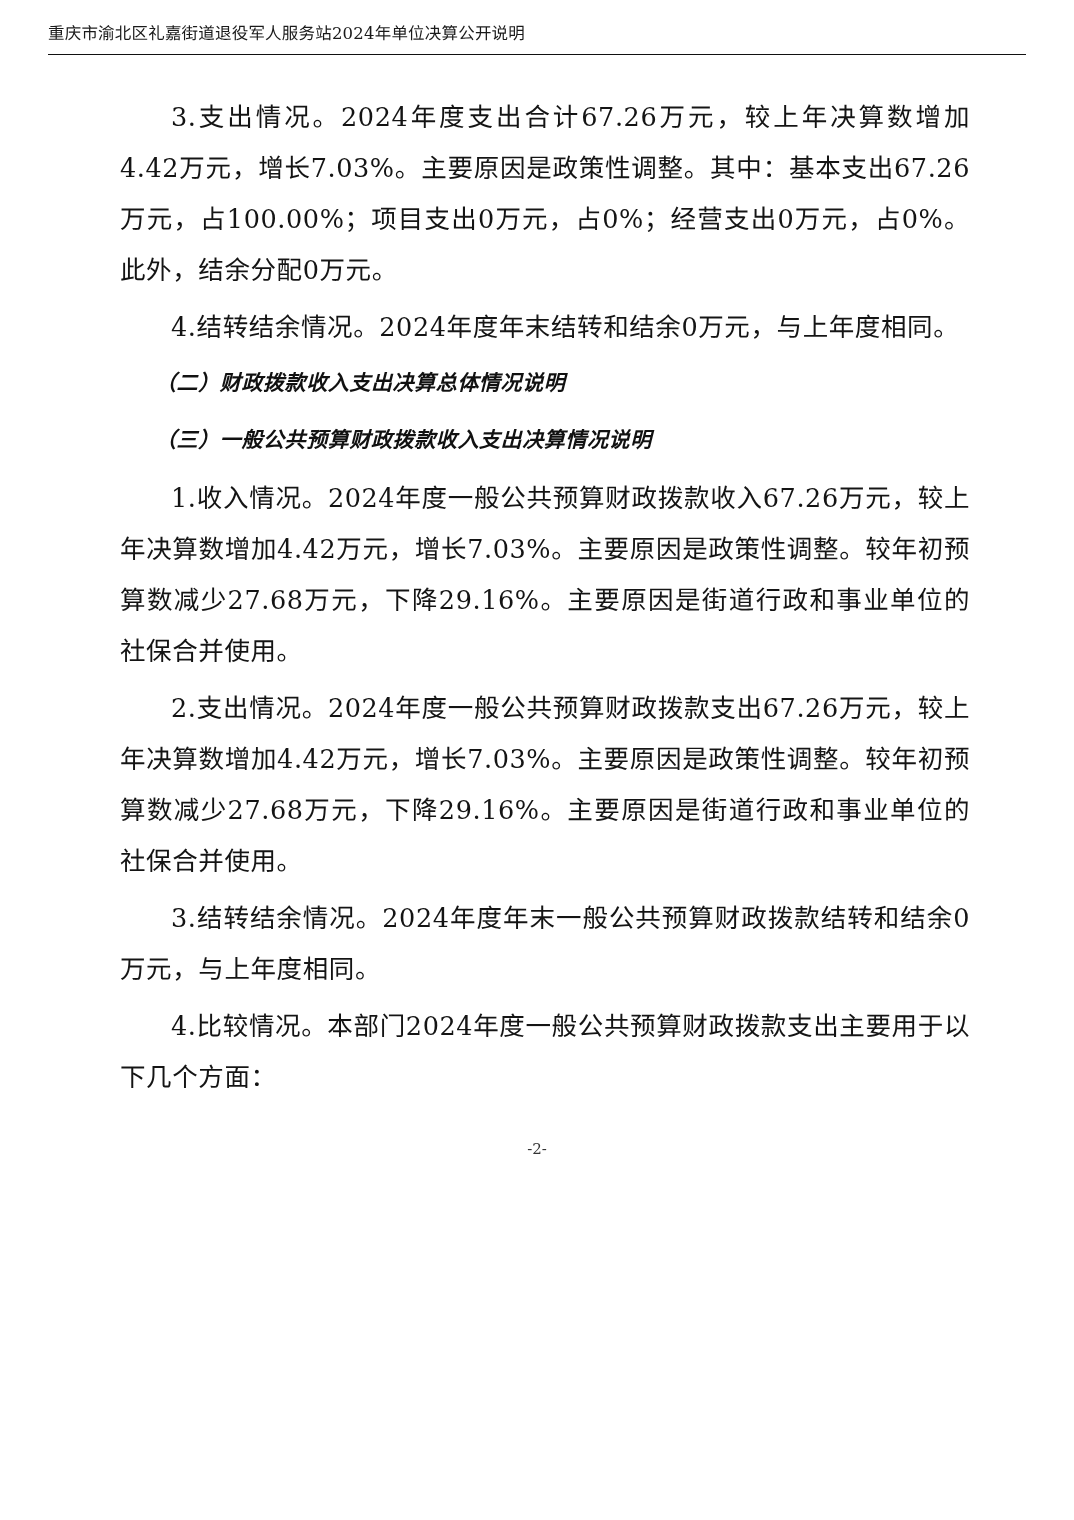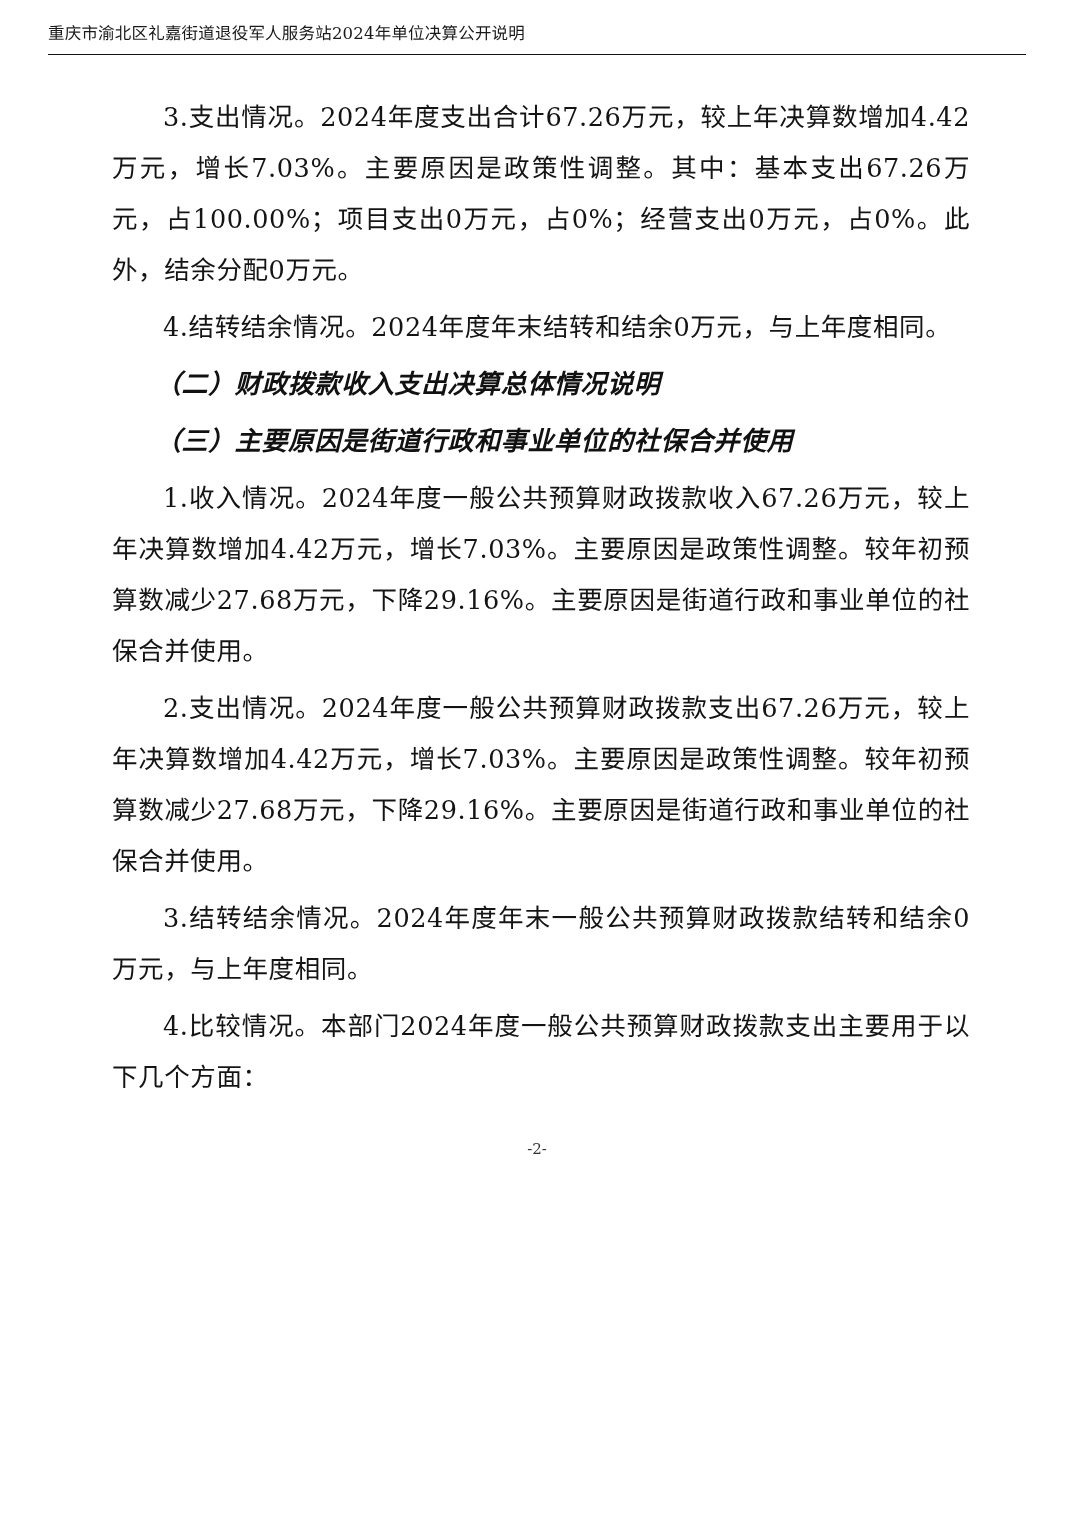--- a/index.html
+++ b/index.html
@@ -45,40 +45,40 @@
     border-bottom: 1.6px solid #111;
   }
   
   .content {
     position: absolute;
     top: 92px;
     left: 104px;
     width: 866px;
   }
   p.para {
-    margin: 0 0 6px 8px;
+    margin: 0 0 6px 16px;
     font-size: 25.5px;
     line-height: 51px;
     text-align: justify;
     text-justify: inter-ideograph;
     text-indent: 51px;
     letter-spacing: 0.6px;
     color: #141414;
     font-family: "DejaVu Serif", "Liberation Serif", serif;
   }
   p.heading {
     margin: 0 0 6px 0;
-    font-size: 26px;
+    font-size: 21px;
     line-height: 51px;
     text-indent: 51px;
     letter-spacing: 0.6px;
     font-weight: bold;
     font-style: italic;
     color: #111111;
-    font-family: Liberation Serif, serif;
+    font-family: Liberation Mono, monospace;
   }
   .footer {
     position: absolute;
     bottom: 30px;
     left: 0;
     right: 0;
     text-align: center;
     font-size: 15px;
     color: #333;
     font-family: "DejaVu Serif", "Liberation Serif", serif;
@@ -91,21 +91,21 @@
 
   <div class="header">
     <div class="header-title">重庆市渝北区礼嘉街道退役军人服务站2024年单位决算公开说明</div>
     <div class="header-rule"></div>
   </div>
 
   <div class="content">
     <p class="para">3.支出情况。2024年度支出合计67.26万元，较上年决算数增加4.42万元，增长7.03%。主要原因是政策性调整。其中：基本支出67.26万元，占100.00%；项目支出0万元，占0%；经营支出0万元，占0%。此外，结余分配0万元。</p>
     <p class="para">4.结转结余情况。2024年度年末结转和结余0万元，与上年度相同。</p>
     <p class="heading">（二）财政拨款收入支出决算总体情况说明</p>
-    <p class="heading">（三）主要原因是街道行政和事业单位的社保合并使用</p>
+    <p class="heading">（三）一般公共预算财政拨款收入支出决算情况说明</p>
     <p class="para">1.收入情况。2024年度一般公共预算财政拨款收入67.26万元，较上年决算数增加4.42万元，增长7.03%。主要原因是政策性调整。较年初预算数减少27.68万元，下降29.16%。主要原因是街道行政和事业单位的社保合并使用。</p>
     <p class="para">2.支出情况。2024年度一般公共预算财政拨款支出67.26万元，较上年决算数增加4.42万元，增长7.03%。主要原因是政策性调整。较年初预算数减少27.68万元，下降29.16%。主要原因是街道行政和事业单位的社保合并使用。</p>
     <p class="para">3.结转结余情况。2024年度年末一般公共预算财政拨款结转和结余0万元，与上年度相同。</p>
     <p class="para">4.比较情况。本部门2024年度一般公共预算财政拨款支出主要用于以下几个方面：</p>
   </div>
 
   <div class="footer">-2-</div>
 
 </div>
 

